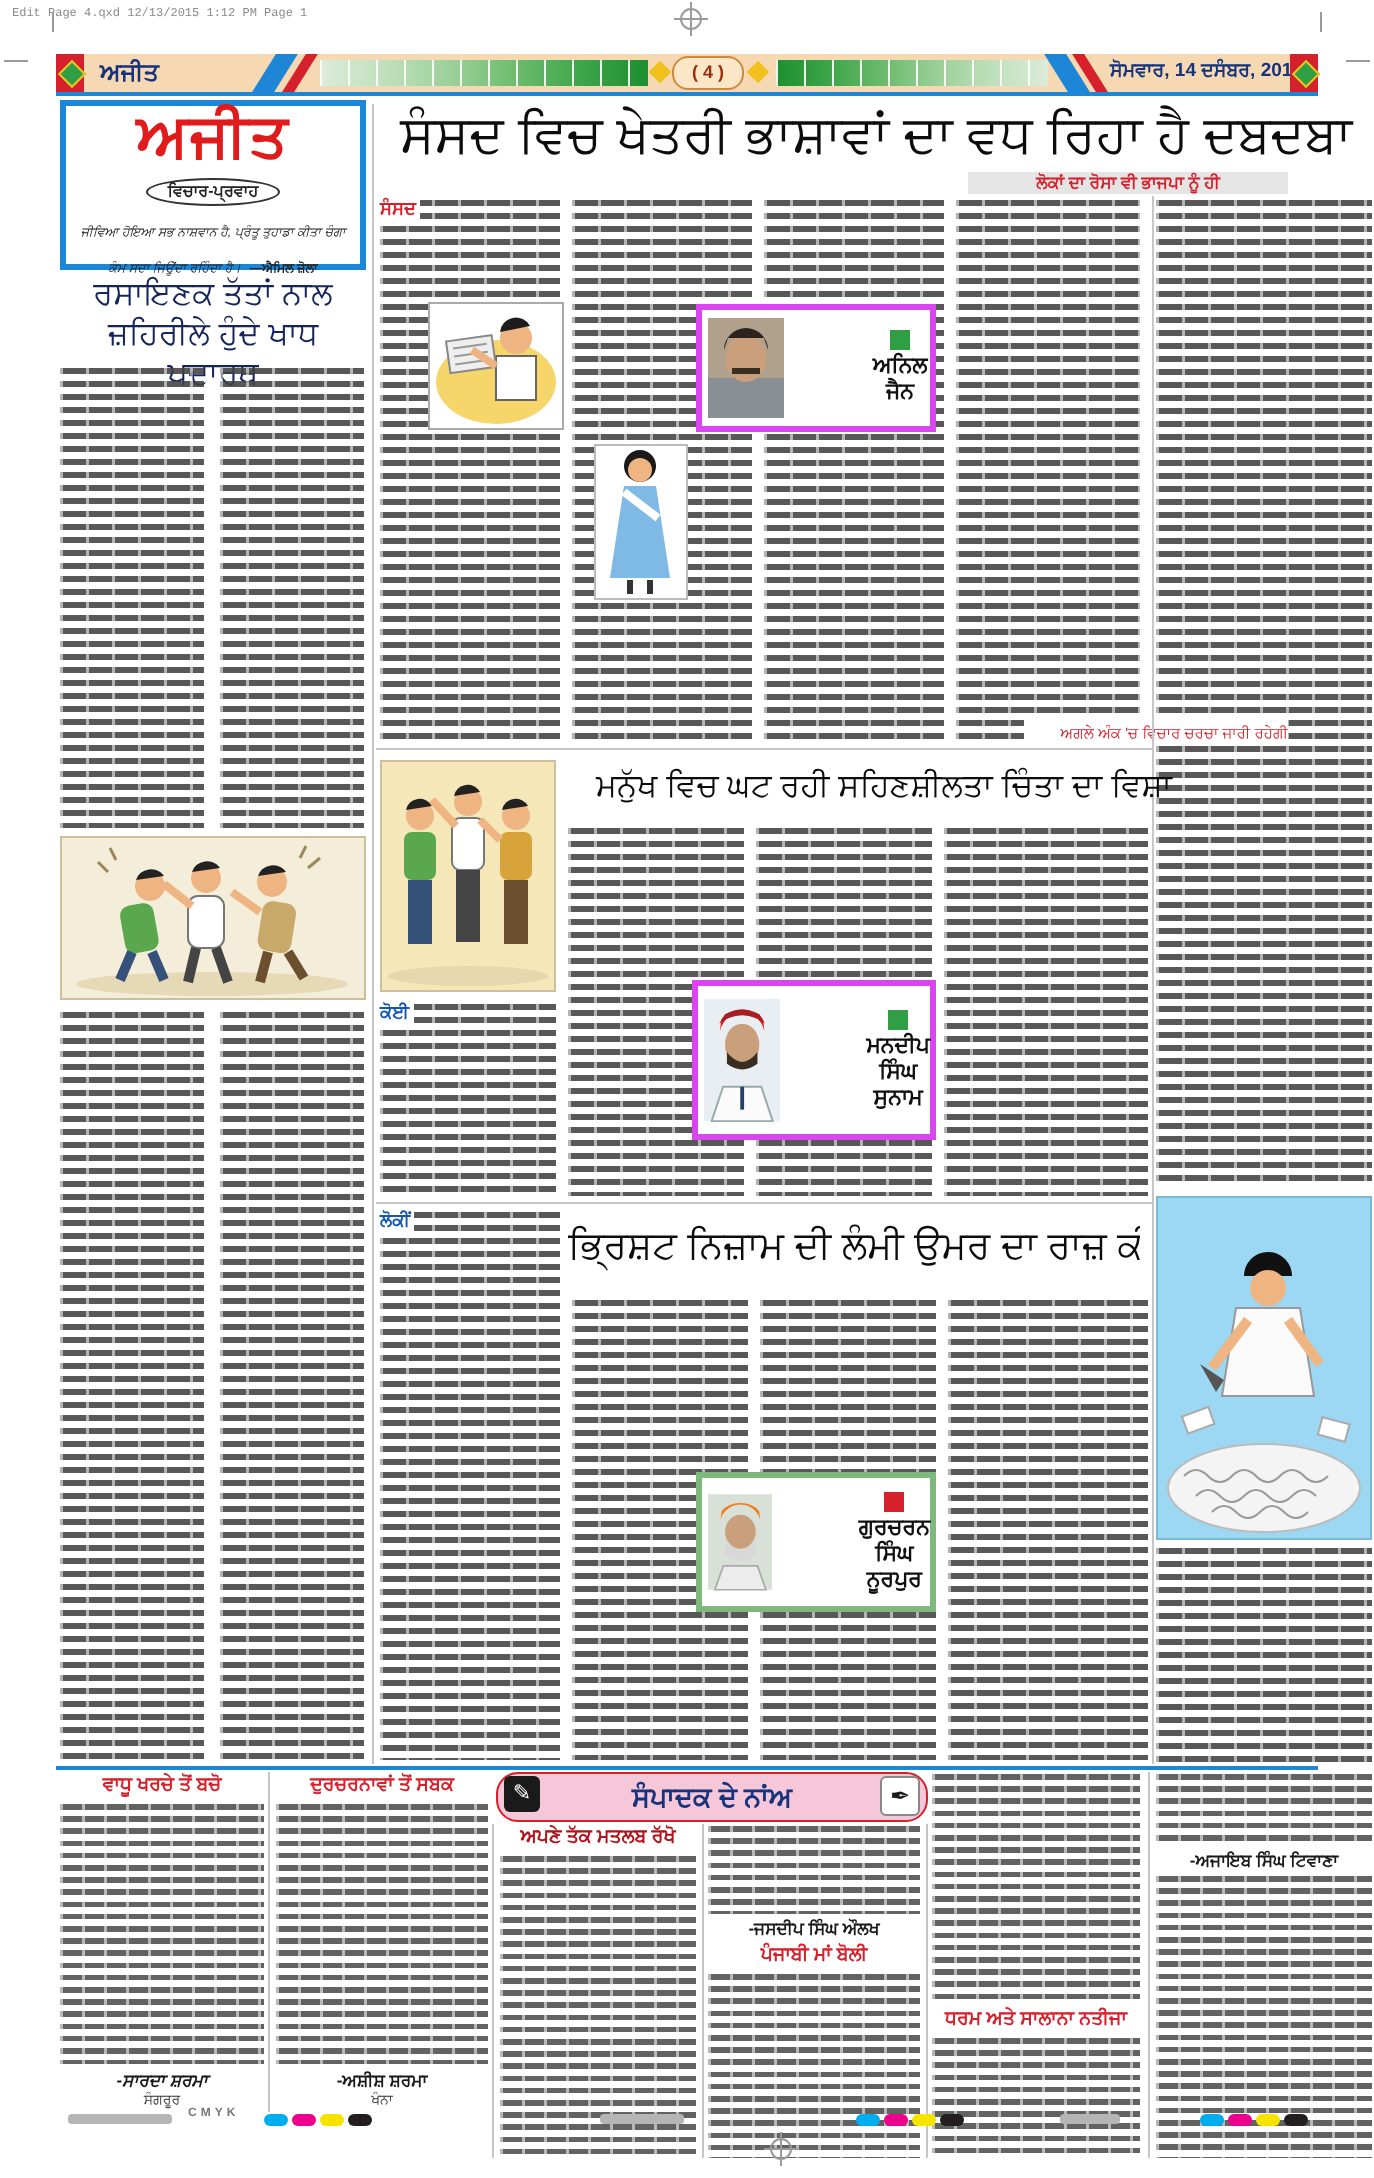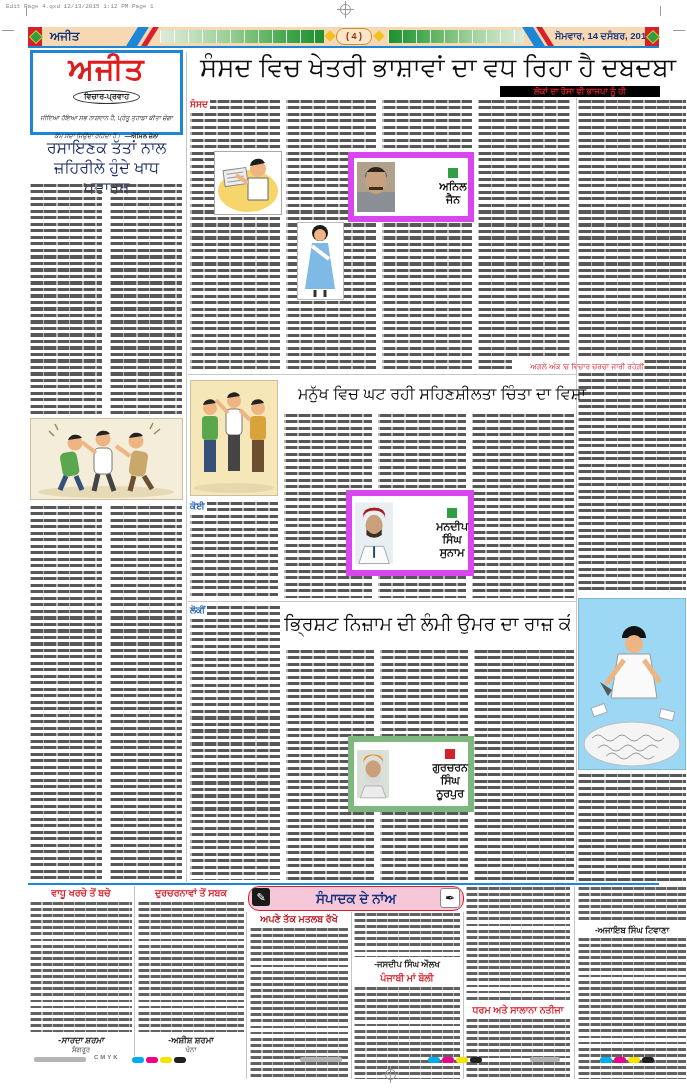--- a/index.html
+++ b/index.html
@@ -20,21 +20,21 @@
   .bluerule{background:#1e86d6;}
   .hl{font-weight:normal;color:#0c0c0c;}
   .navy{color:#16337e;}
   .red{color:#d6212c;}
   .center{text-align:center;}
   .nowrap{white-space:nowrap;overflow:hidden;}
   .diamond{transform:rotate(45deg);display:inline-block;}
   .slash{transform:skewX(-32deg);}
   .slash2{transform:skewX(32deg);}
   .leadword{font-weight:bold;background:#fff;padding:0 2px 0 0;font-size:9px;}
-  .authorbox{border:6px solid #d946ef;background:#fff;display:flex;align-items:center;gap:40px;}
+  .authorbox{border:3px solid #d946ef;background:#fff;display:flex;align-items:center;gap:40px;}
   .authorbox .nm{flex:1;text-align:center;font-weight:bold;font-size:11px;line-height:13px;color:#101010;}
   .sq{width:10px;height:10px;margin:0 auto 2px auto;}
   .sig{font-weight:bold;font-size:8.5px;color:#1a1a1a;text-align:center;background:#fff;}
   .letterhead{font-weight:bold;font-size:9.5px;color:#d6212c;text-align:center;background:#fff;}
   .crosshair{stroke:#9a9a9a;fill:none;}
 </style>
 </head>
 <body>
 
 <div class="abs" style="left:6px;top:3px;font-family:'Liberation Mono','DejaVu Sans Mono',monospace;font-size:6px;color:#8a8a8a;">Edit Page 4.qxd  12/13/2015  1:12 PM  Page 1</div>
@@ -111,21 +111,21 @@
   <line x1="100" y1="38" x2="86" y2="28" stroke="#eeb583" stroke-width="4"></line>
   <line x1="104" y1="58" x2="100" y2="73" stroke="#6b4f2f" stroke-width="5"></line>
     <line x1="114" y1="58" x2="122" y2="71" stroke="#6b4f2f" stroke-width="5"></line>
   <path d="M24 18 l-5 -5 M28 12 l-3 -6 M124 16 l6 -5 M120 11 l3 -6" stroke="#9a8a5a" stroke-width="1.5"></path>
 </svg>
 
 <div class="abs gk" style="left:30px;top:506px;width:72px;height:374px;"></div>
 <div class="abs gk" style="left:110px;top:506px;width:72px;height:374px;"></div>
 
 <div class="abs hl nowrap" style="left:190px;top:50px;width:496px;height:36px;font-size:26px;line-height:34px;text-align:center;">ਸੰਸਦ ਵਿਚ ਖੇਤਰੀ ਭਾਸ਼ਾਵਾਂ ਦਾ ਵਧ ਰਿਹਾ ਹੈ ਦਬਦਬਾ</div>
-<div class="abs red nowrap" style="left:500px;top:86px;width:160px;font-size:8.5px;font-weight:bold;text-align:center;background:#000000;">ਲੋਕਾਂ ਦਾ ਰੋਸਾ ਵੀ ਭਾਜਪਾ ਨੂੰ ਹੀ</div>
+<div class="abs red nowrap" style="left:484px;top:86px;width:160px;font-size:8.5px;font-weight:bold;text-align:center;background:#e5e5e5;">ਲੋਕਾਂ ਦਾ ਰੋਸਾ ਵੀ ਭਾਜਪਾ ਨੂੰ ਹੀ</div>
 
 <div class="abs gk" style="left:190px;top:100px;width:90px;height:272px;"></div>
 <div class="abs gk" style="left:286px;top:100px;width:90px;height:272px;"></div>
 <div class="abs gk" style="left:382px;top:100px;width:90px;height:272px;"></div>
 <div class="abs gk" style="left:478px;top:100px;width:92px;height:272px;"></div>
 <div class="abs gk" style="left:578px;top:100px;width:108px;height:494px;"></div>
 <span class="abs leadword red" style="left:190px;top:99px;">ਸੰਸਦ</span>
 
 <svg class="abs" style="left:214px;top:151px;" width="68" height="64" viewBox="0 0 68 64">
   <rect x="0.5" y="0.5" width="67" height="63" fill="#ffffff" stroke="#aaa"></rect>

